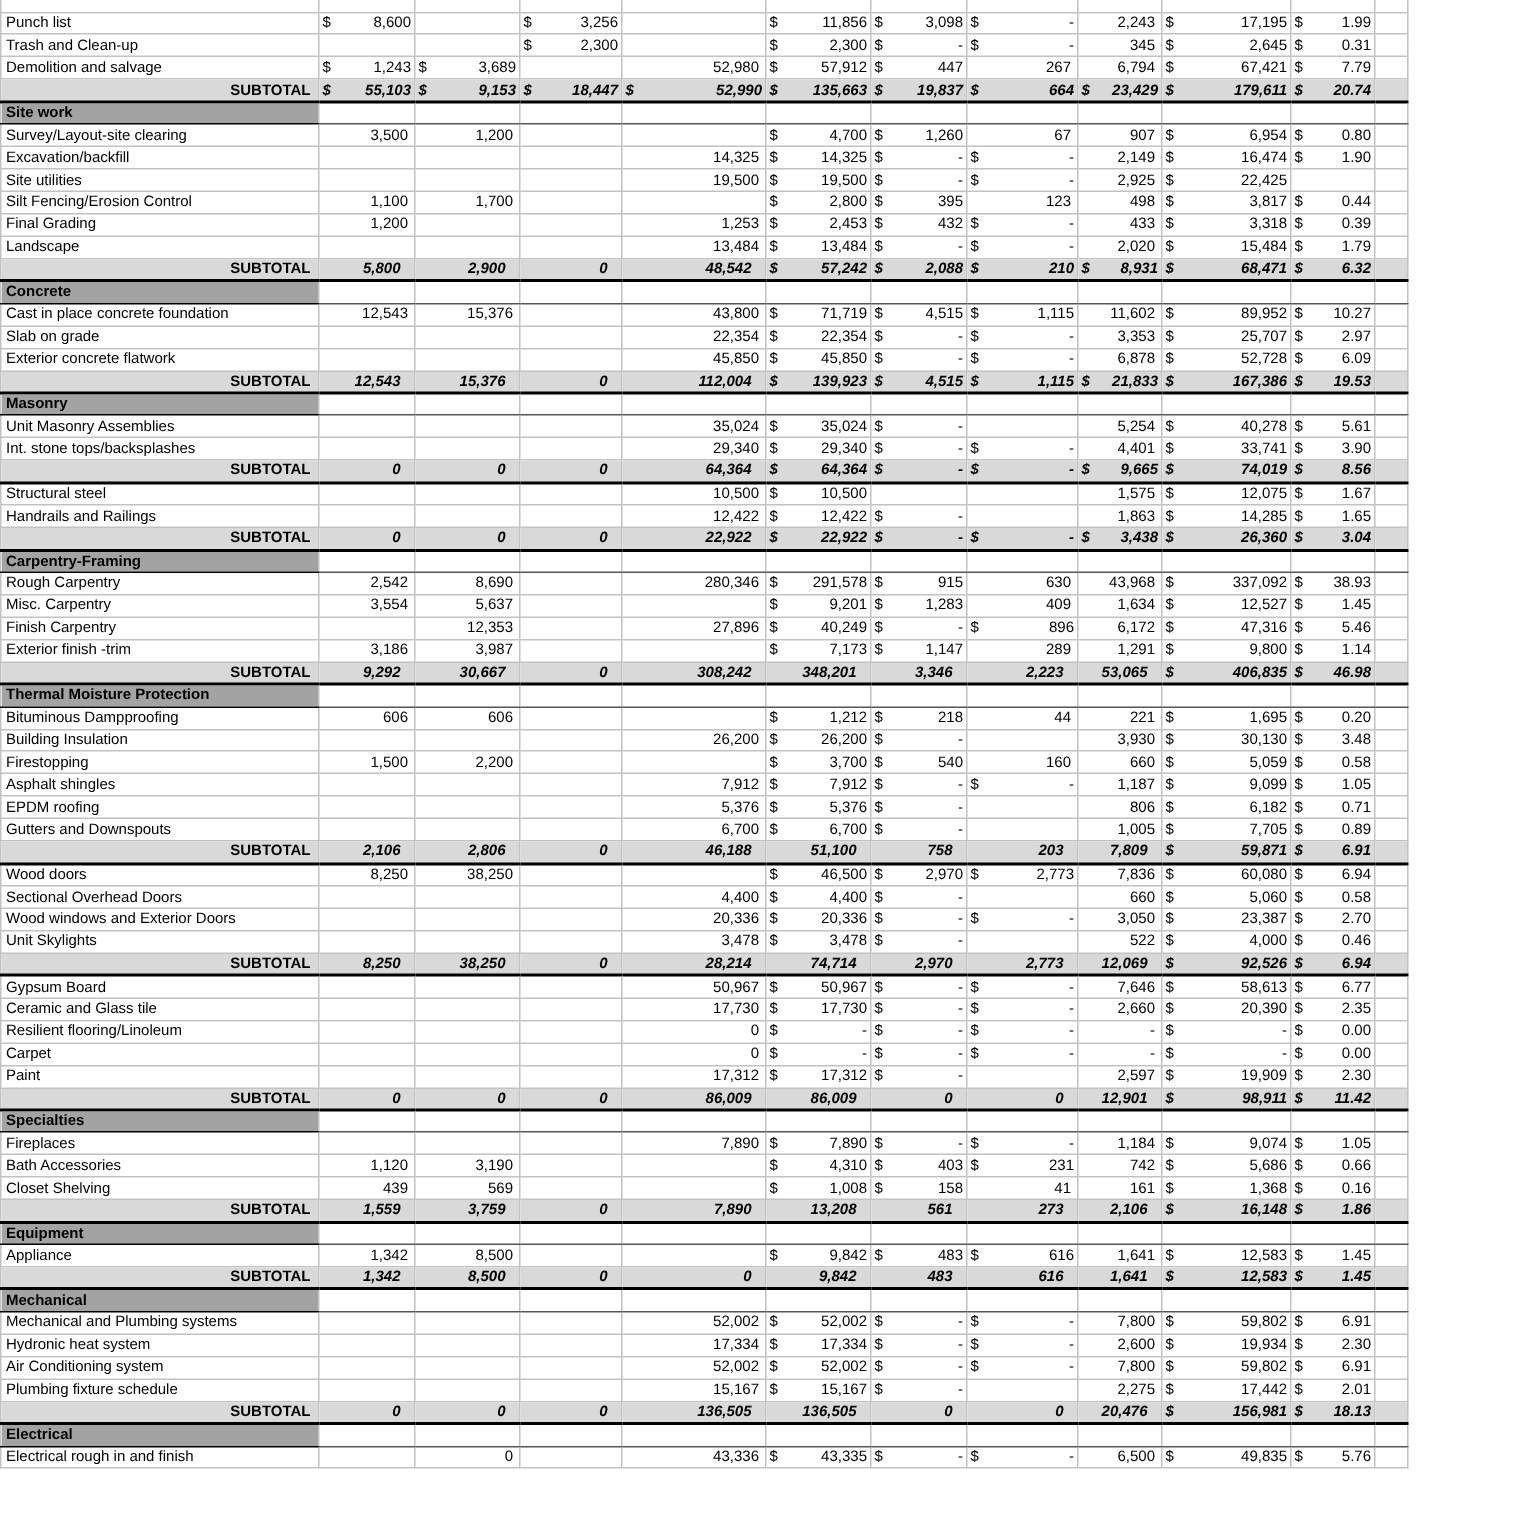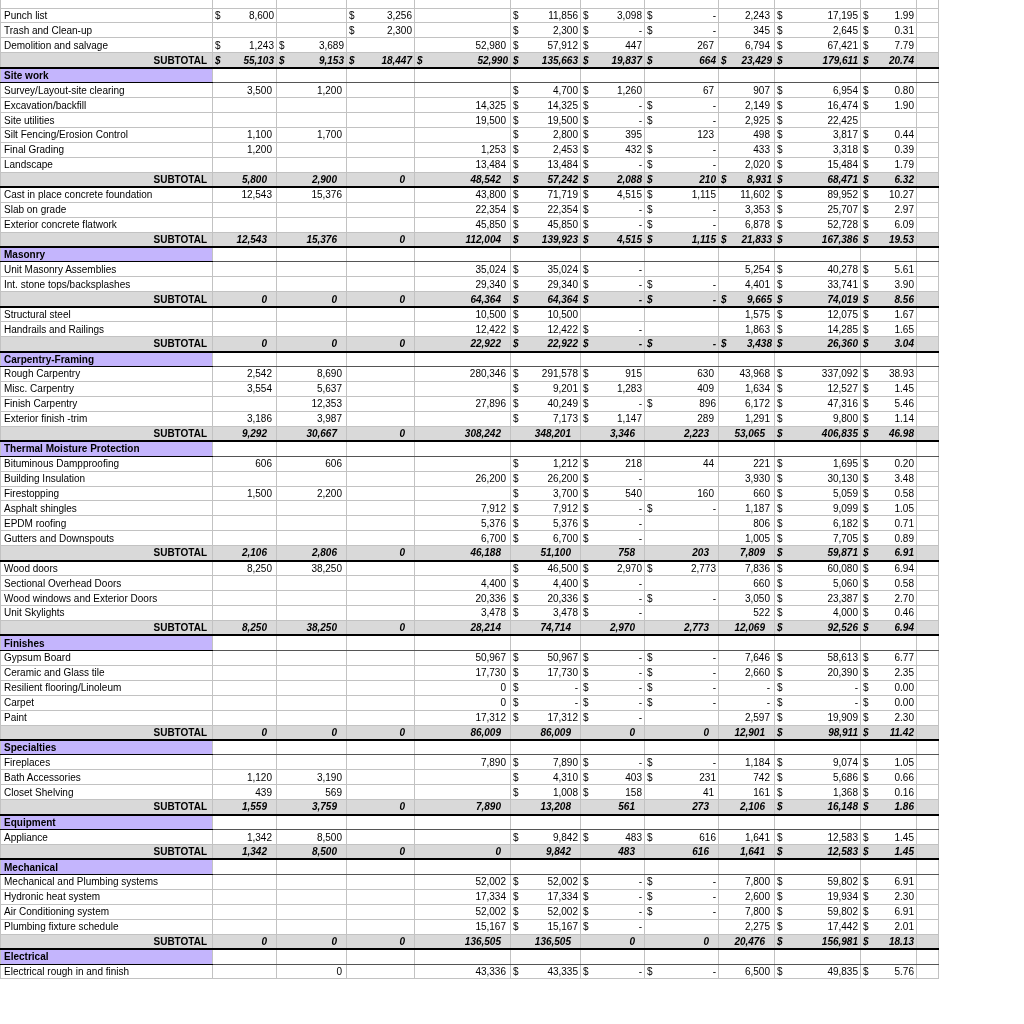--- a/index.html
+++ b/index.html
@@ -21,21 +21,21 @@
   col.c-g{width:64px;} col.c-h{width:74px;} col.c-i{width:56px;}
   col.c-j{width:86px;} col.c-k{width:56px;} col.c-x{width:22px;}
 
   td.desc{text-align:left;padding-left:3px;}
   td.num{text-align:right;padding-right:4px;}
   td.money .cw{display:flex;justify-content:space-between;align-items:center;}
   td.money .cur{text-align:left;}
   td.money .num2{text-align:right;}
 
   tr.sechead td.desc{
-    background:#c4b5fd;font-weight:bold;
+    background:#a3a3a3;font-weight:bold;
     border-top:1px solid #000;border-bottom:1px solid #000;
   }
   tr.sechead td{border-bottom:1px solid #555;}
 
   tr.subtotal td{
     background:#d9d9d9;font-weight:bold;font-style:italic;
     border-top:1px solid #000;border-bottom:2px solid #000;
   }
   tr.subtotal td.desc{font-style:normal;text-align:right;padding-right:5px;}
   tr.subtotal td.num{padding-right:9px;}
@@ -546,20 +546,34 @@
           </div>
         </td>
         <td class="money">
           <div class="cw">
             <span class="cur">$</span>
             <span class="num2">6.32</span>
           </div>
         </td>
         <td></td>
       </tr>
+      <tr class="sechead">
+        <td class="desc">Concrete</td>
+        <td class="num"></td>
+        <td class="num"></td>
+        <td class="num"></td>
+        <td class="num"></td>
+        <td class="num"></td>
+        <td class="num"></td>
+        <td class="num"></td>
+        <td class="num"></td>
+        <td class="num"></td>
+        <td class="num"></td>
+        <td></td>
+      </tr>
       <tr class="">
         <td class="desc">Cast in place concrete foundation</td>
         <td class="num">12,543</td>
         <td class="num">15,376</td>
         <td class="num"></td>
         <td class="num">43,800</td>
         <td class="money">
           <div class="cw">
             <span class="cur">$</span>
             <span class="num2">71,719</span>
@@ -1541,34 +1555,20 @@
           </div>
         </td>
         <td class="money">
           <div class="cw">
             <span class="cur">$</span>
             <span class="num2">6.94</span>
           </div>
         </td>
         <td></td>
       </tr>
-      <tr class="sechead">
-        <td class="desc">Finishes</td>
-        <td class="num"></td>
-        <td class="num"></td>
-        <td class="num"></td>
-        <td class="num"></td>
-        <td class="num"></td>
-        <td class="num"></td>
-        <td class="num"></td>
-        <td class="num"></td>
-        <td class="num"></td>
-        <td class="num"></td>
-        <td></td>
-      </tr>
       <tr class="">
         <td class="desc">Gypsum Board</td>
         <td class="num"></td>
         <td class="num"></td>
         <td class="num"></td>
         <td class="num">50,967</td>
         <td class="money">
           <div class="cw">
             <span class="cur">$</span>
             <span class="num2">50,967</span>

